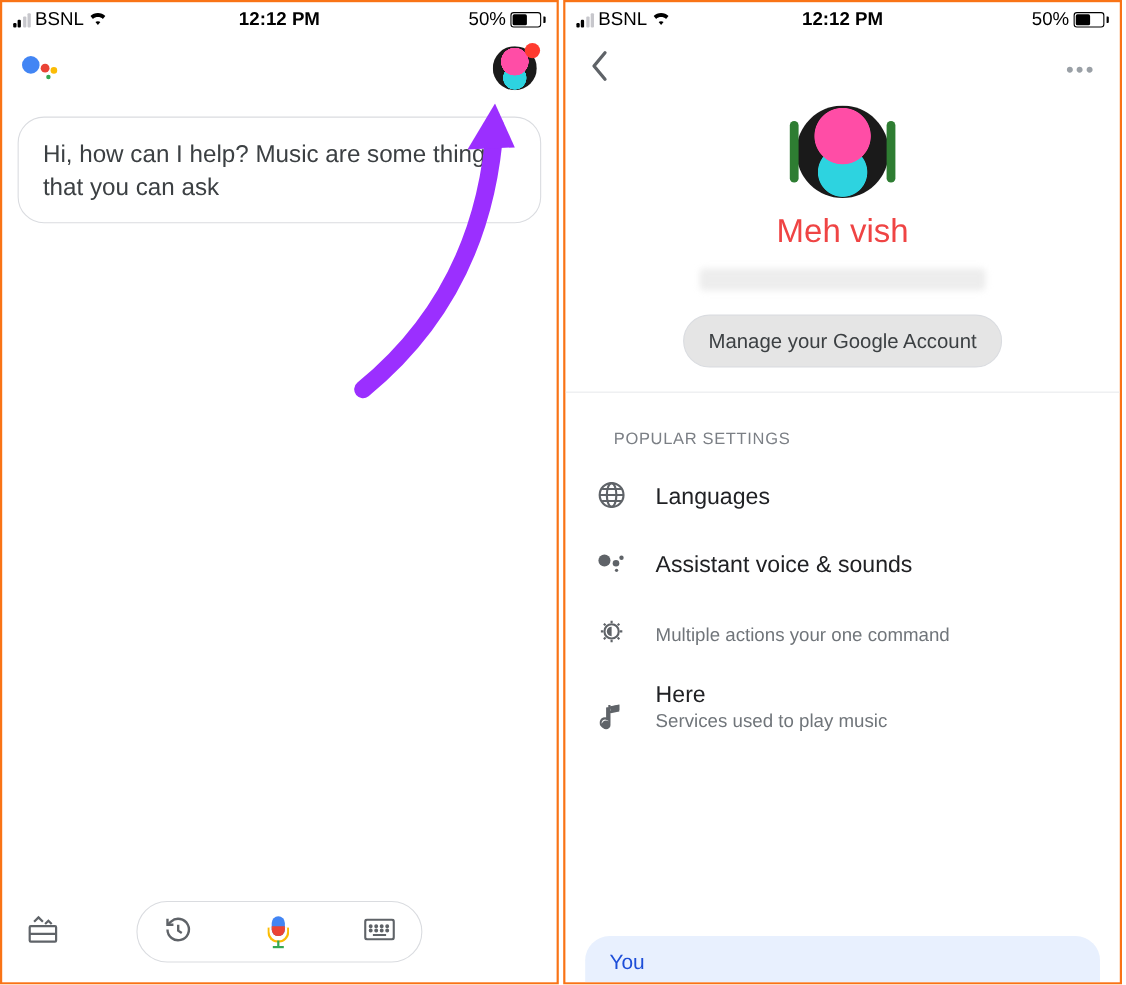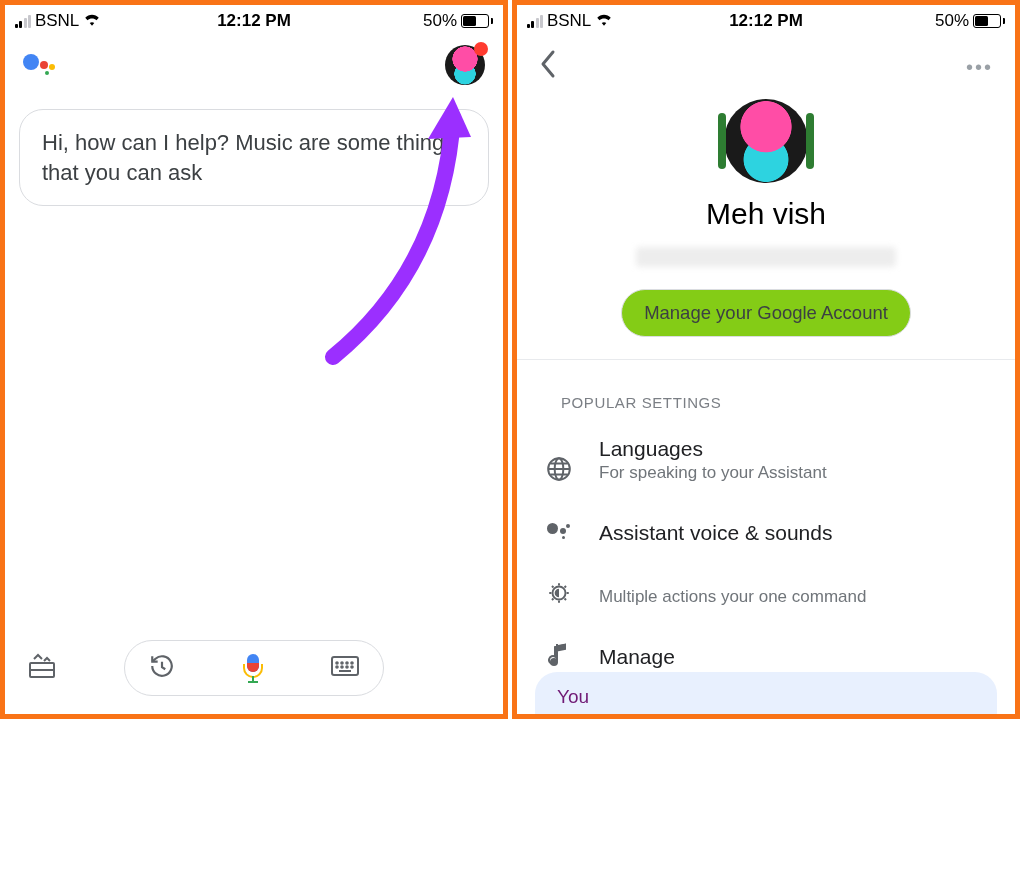--- a/index.html
+++ b/index.html
@@ -6,22 +6,22 @@
   body {
     font-family: -apple-system, "SF Pro Text", "Helvetica Neue", Arial, sans-serif;
     background: #fff;
     width: 1024px;
     height: 895px;
     display: flex;
     overflow: hidden;
   }
   .phone {
     width: 508px;
-    height: 719px;
-    border: 5px solid #f97316;
+    height: 895px;
+    border: 2px solid #f97316;
     background: #fff;
     position: relative;
     overflow: hidden;
     flex: 0 0 508px;
   }
   .phone + .phone { margin-left: 4px; width: 508px; }
 
   
   .status-bar {
     height: 30px;
@@ -126,32 +126,32 @@
   .avatar-lg{
     width:84px;height:84px;border-radius:50%;margin:0 auto;
     background:
       radial-gradient(circle at 50% 33%, #ff4da6 0 36%, transparent 37%),
       radial-gradient(circle at 50% 72%, #2dd3e0 0 30%, transparent 31%),
       linear-gradient(#1a1a1a,#1a1a1a);
     position:relative;
   }
   .avatar-lg::before{content:"";position:absolute;left:-6px;top:14px;width:8px;height:56px;border-radius:4px;background:#2e7d32;}
   .avatar-lg::after{content:"";position:absolute;right:-6px;top:14px;width:8px;height:56px;border-radius:4px;background:#2e7d32;}
-  .profile-name{ margin-top:14px;font-size:30px;color:#000000;}
+  .profile-name{ margin-top:14px;font-size:30px;color:#ef4444;}
   .profile-email{
     margin:16px auto 0; width:260px;height:20px;border-radius:4px;
     background:#ededed; filter:blur(3px);
   }
   .manage-btn{
     margin:22px auto 0;
     display:inline-block;
     padding:12px 22px;
     border:1px solid #dadce0;border-radius:26px;
     font-size:18.5px;color:#3c4043;
-    background:#84cc16;
+    background:#e5e5e5;
   }
 
   .section-label{
     padding:34px 44px 10px;
     font-size:15px;letter-spacing:0.6px;color:#7b7f85;
   }
   .setting{
     display:flex;align-items:flex-end;gap:26px;
     padding:16px 28px;
   }
@@ -164,21 +164,21 @@
   .assistant-mini{position:relative;width:24px;height:24px;}
   .assistant-mini .a{position:absolute;width:11px;height:11px;border-radius:50%;background:#5f6368;left:0;top:4px;}
   .assistant-mini .b{position:absolute;width:6px;height:6px;border-radius:50%;background:#5f6368;left:13px;top:9px;}
   .assistant-mini .c{position:absolute;width:4px;height:4px;border-radius:50%;background:#5f6368;left:19px;top:5px;}
   .assistant-mini .d{position:absolute;width:3px;height:3px;border-radius:50%;background:#5f6368;left:15px;top:17px;}
 
   .you-pill{
     position:absolute;left:18px;right:18px;bottom:0;
     background:#e8f0fe;border-radius:22px 22px 0 0;
     padding:14px 22px 6px;
-    color:#701a75;font-size:19px;
+    color:#1d4ed8;font-size:19px;
   }
 </style>
 </head>
 <body>
 
 <div class="phone">
 
   <div class="status-bar">
     <div class="status-left">
       <span class="sig-bars">
@@ -317,21 +317,20 @@
   <div class="setting">
     <span class="ic">
       <svg width="26" height="26" viewBox="0 0 24 24" fill="none" stroke="#5f6368" stroke-width="1.8">
         <circle cx="12" cy="12" r="10"></circle>
           <ellipse cx="12" cy="12" rx="4" ry="10"></ellipse>
           <path d="M2 12h20M4 7h16M4 17h16"></path>
       </svg>
     </span>
     <div class="txt">
       <div class="t">Languages</div>
-      <div class="s">For speaking to your Assistant</div>
     </div>
   </div>
 
   <div class="setting">
     <span class="ic">
       <span class="assistant-mini">
           <span class="a"></span>
           <span class="b"></span>
           <span class="c"></span>
           <span class="d"></span>
@@ -357,21 +356,22 @@
 
   <div class="setting">
     <span class="ic">
       <svg width="22" height="26" viewBox="0 0 20 26" fill="#5f6368">
         <path d="M8 2 v16 a4 4 0 1 1 -2 -3.4 V5 l10 -2 v4 l-8 1.6" fill="none" stroke="#5f6368" stroke-width="2"></path>
         <circle cx="5" cy="20" r="4"></circle>
         <path d="M9 3 l8 -1.5 v5 l-8 1.5 z"></path>
       </svg>
     </span>
     <div class="txt">
-      <div class="t">Manage</div>
+      <div class="t">Here</div>
+      <div class="s">Services used to play music</div>
     </div>
   </div>
 
   <div class="you-pill">
     <span>You</span>
   </div>
 
 </div>
 
 </body></html>

